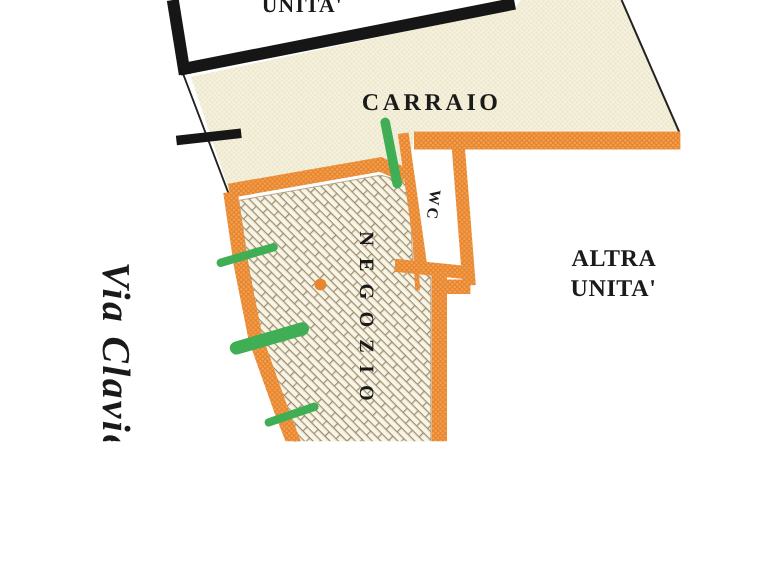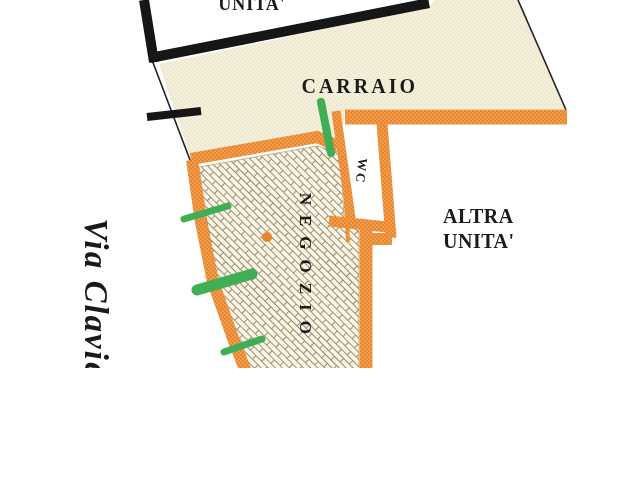--- a/index.html
+++ b/index.html
@@ -31,21 +31,21 @@
   .lbl {
     position:absolute; color:var(--text-black);
     font-weight:bold; white-space:nowrap; line-height:1.1;
   }
   .lbl-unita-top   { left:182px; top:-5px;  width:140px; text-align:center; font-size:18px; letter-spacing:1px; }
   .lbl-carraio     { left:238px; top:75px;  width:180px; text-align:right; font-size:20px; letter-spacing:3px; }
   .lbl-wc          { left:341px; top:164px; width:40px;  text-align:center; font-size:13px; letter-spacing:2px;
                      transform:rotate(97deg); transform-origin:center; }
   .lbl-negozio     { left:225px; top:259px; width:160px; text-align:center; font-size:17px; letter-spacing:10px;
                      transform:rotate(90deg); transform-origin:center; }
-  .lbl-altra       { left:443px; top:204px; width:84px;  text-align:left; font-size:20px; letter-spacing:0.5px; line-height:25px; }
+  .lbl-altra       { left:463px; top:204px; width:84px;  text-align:right; font-size:20px; letter-spacing:0.5px; line-height:25px; }
   .lbl-street      { left:-19px; top:296px; width:230px; text-align:center; font-size:33px; letter-spacing:2px;
                      font-style:italic; transform:rotate(90deg); transform-origin:center; }
 </style>
 </head>
 <body>
 
 <div class="canvas">
 
   <svg width="640" height="480" viewBox="0 0 640 480">
     <defs>

